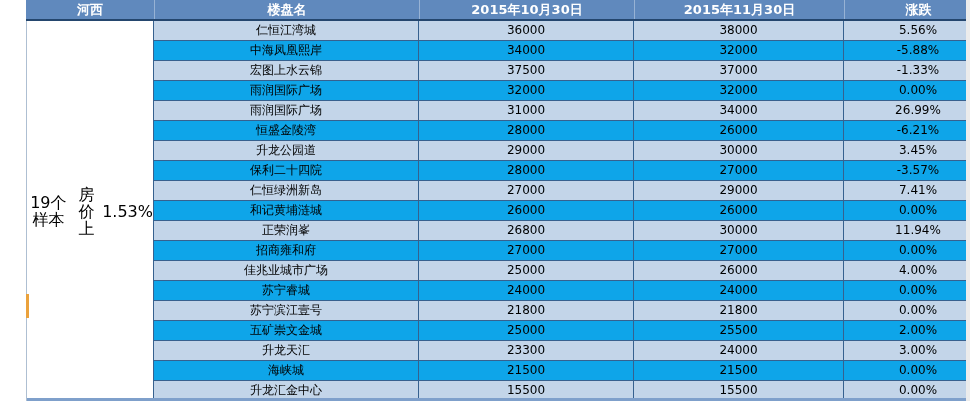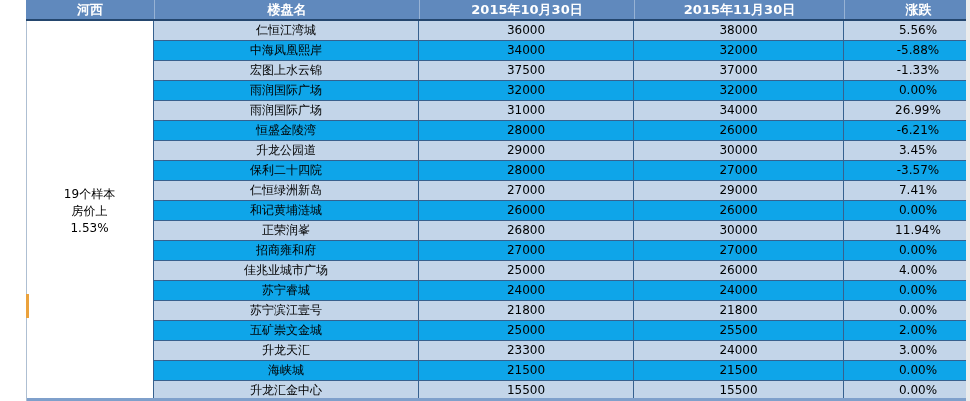--- a/index.html
+++ b/index.html
@@ -6,22 +6,22 @@
   *{box-sizing:border-box;}
   .screen{position:relative;width:970px;height:401px;background:#ffffff;overflow:hidden;padding-left:26px;}
   .table{position:relative;width:966px;height:401px;background:#ffffff;}
   .thead{display:flex;height:21px;background:#6089bd;border-bottom:2px solid #24466e;}
   .th{height:19px;line-height:19px;color:#ffffff;font-weight:bold;font-size:13px;text-align:center;
       border-left:1px solid rgba(255,255,255,0.35);overflow:hidden;white-space:nowrap;}
   .th:first-child{border-left:none;}
   .c1{width:128px;} .c2{width:265px;} .c3{width:215px;} .c4{width:210px;} .c5{width:148px;}
   .tbody{display:flex;height:380px;}
   .region-cell{width:128px;height:380px;background:#ffffff;border-right:1px solid #36618f;
-      display:flex;flex-direction:column;justify-content:center;align-items:center;
-      font-size:12px;line-height:17px;color:#000;text-align:center;}
+      display:flex;flex-direction:row;justify-content:center;align-items:center;
+      font-size:16px;line-height:17px;color:#000;text-align:center;}
   .rows{width:838px;display:flex;flex-direction:column;}
   .row{display:flex;height:20px;border-bottom:1px solid #36618f;background:#0ea5e9;}
   .row.stripe{background:#c3d5e9;}
   .cell{height:19px;line-height:19px;font-size:12px;color:#000;text-align:center;
       border-right:1px solid #36618f;overflow:hidden;white-space:nowrap;}
   .cell.name{width:265px;}
   .cell.n1{width:215px;}
   .cell.n2{width:210px;}
   .cell.change{width:148px;border-right:none;}
   .cell.change.bold{font-weight:normal;}

